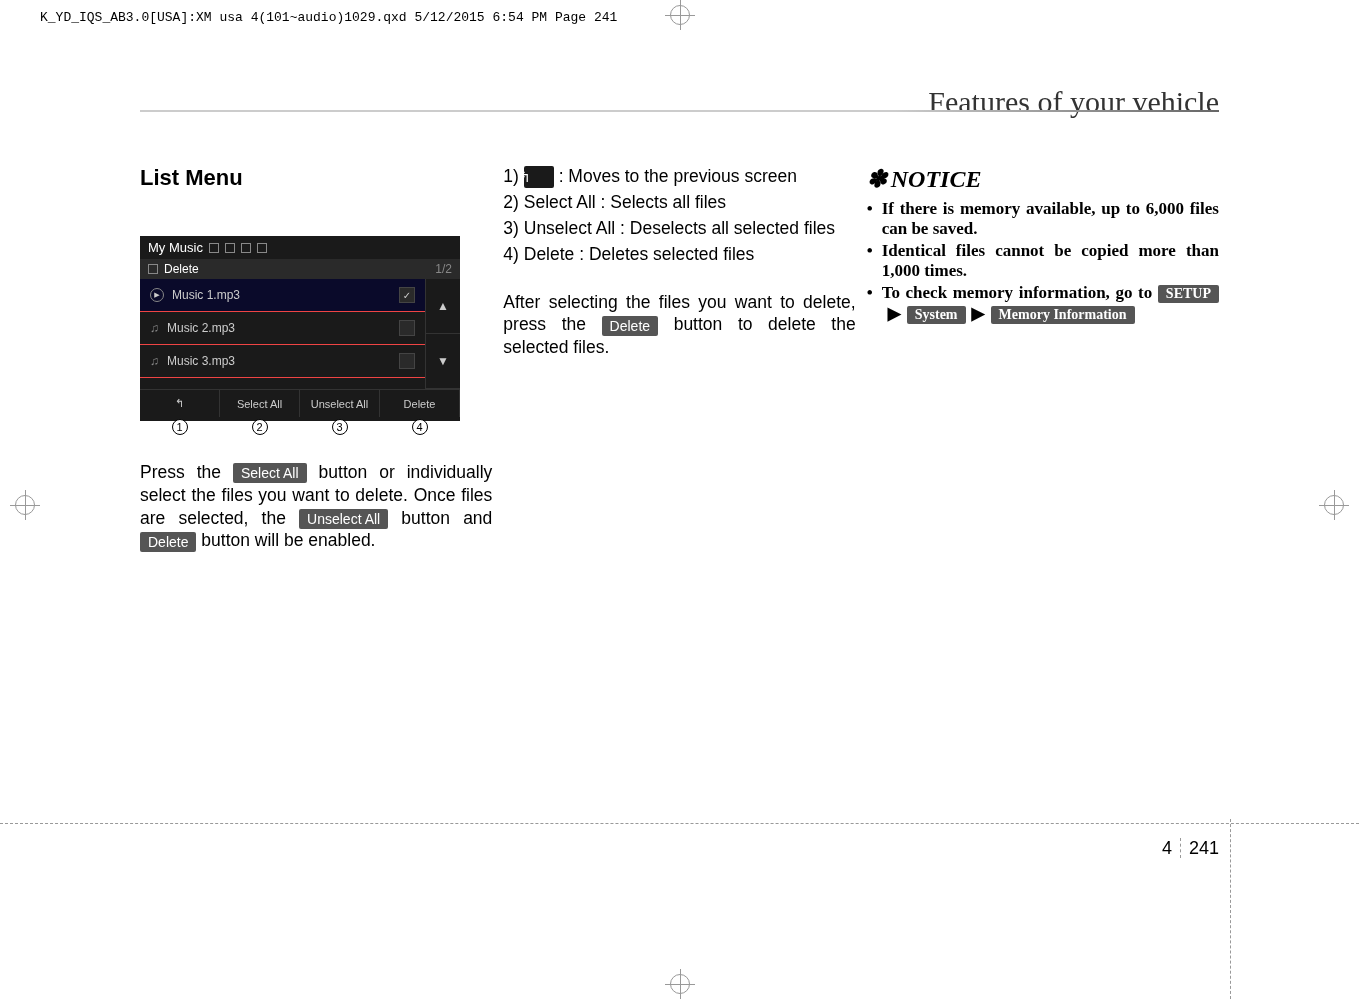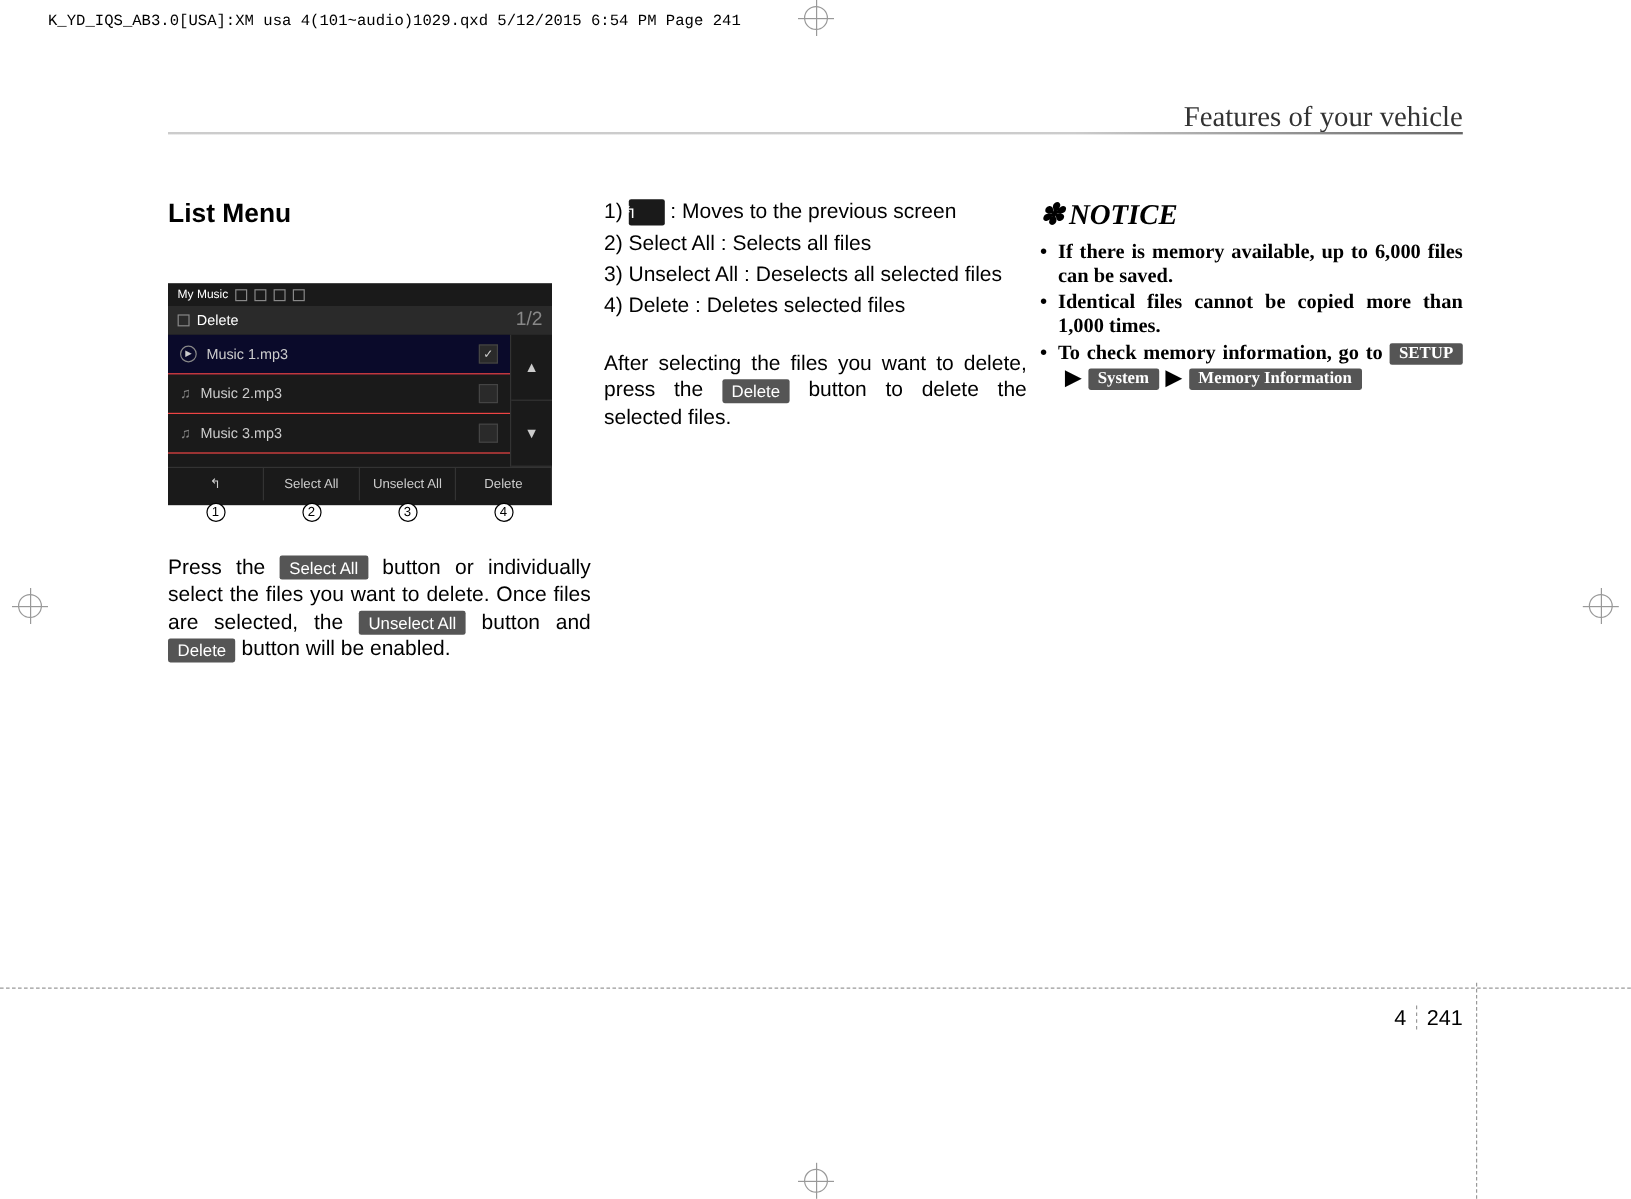--- a/index.html
+++ b/index.html
@@ -44,21 +44,21 @@
     .left-mark { left: 10px; }
     .right-mark { right: 10px; }
     .page-title-container {
       position: absolute;
       top: 85px;
       right: 140px;
       text-align: right;
     }
     .page-title {
       font-family: Georgia, 'Times New Roman', serif;
-      font-size: 24px;
+      font-size: 30px;
       font-weight: normal;
       color: #333;
       margin-bottom: 3px;
     }
     .title-underline {
       position: absolute;
       top: 110px;
       left: 140px;
       right: 140px;
       height: 2px;
@@ -91,37 +91,37 @@
       margin-bottom: 10px;
       position: relative;
       color: #fff;
       font-size: 11px;
     }
     .ss-title-row {
       display: flex;
       align-items: center;
       gap: 6px;
       padding: 4px 8px;
-      font-size: 10px;
+      font-size: 13px;
     }
     .ss-icon {
       width: 10px; height: 10px;
       border: 1px solid #888;
       display: inline-block;
     }
     .ss-header {
       background: #2a2a2a;
       padding: 3px 8px;
       display: flex;
       align-items: center;
       gap: 6px;
       font-size: 12px;
     }
     .list-icon { width: 10px; height: 10px; border: 1px solid #888; }
-    .pager { margin-left: auto; color: #888; font-size: 16px; }
+    .pager { margin-left: auto; color: #888; font-size: 12px; }
     .ss-body {
       display: flex;
       height: 110px;
     }
     .ss-list { flex: 1; }
     .ss-list-item {
       padding: 8px 10px;
       border-bottom: 1px solid #ef4444;
       display: flex;
       align-items: center;

